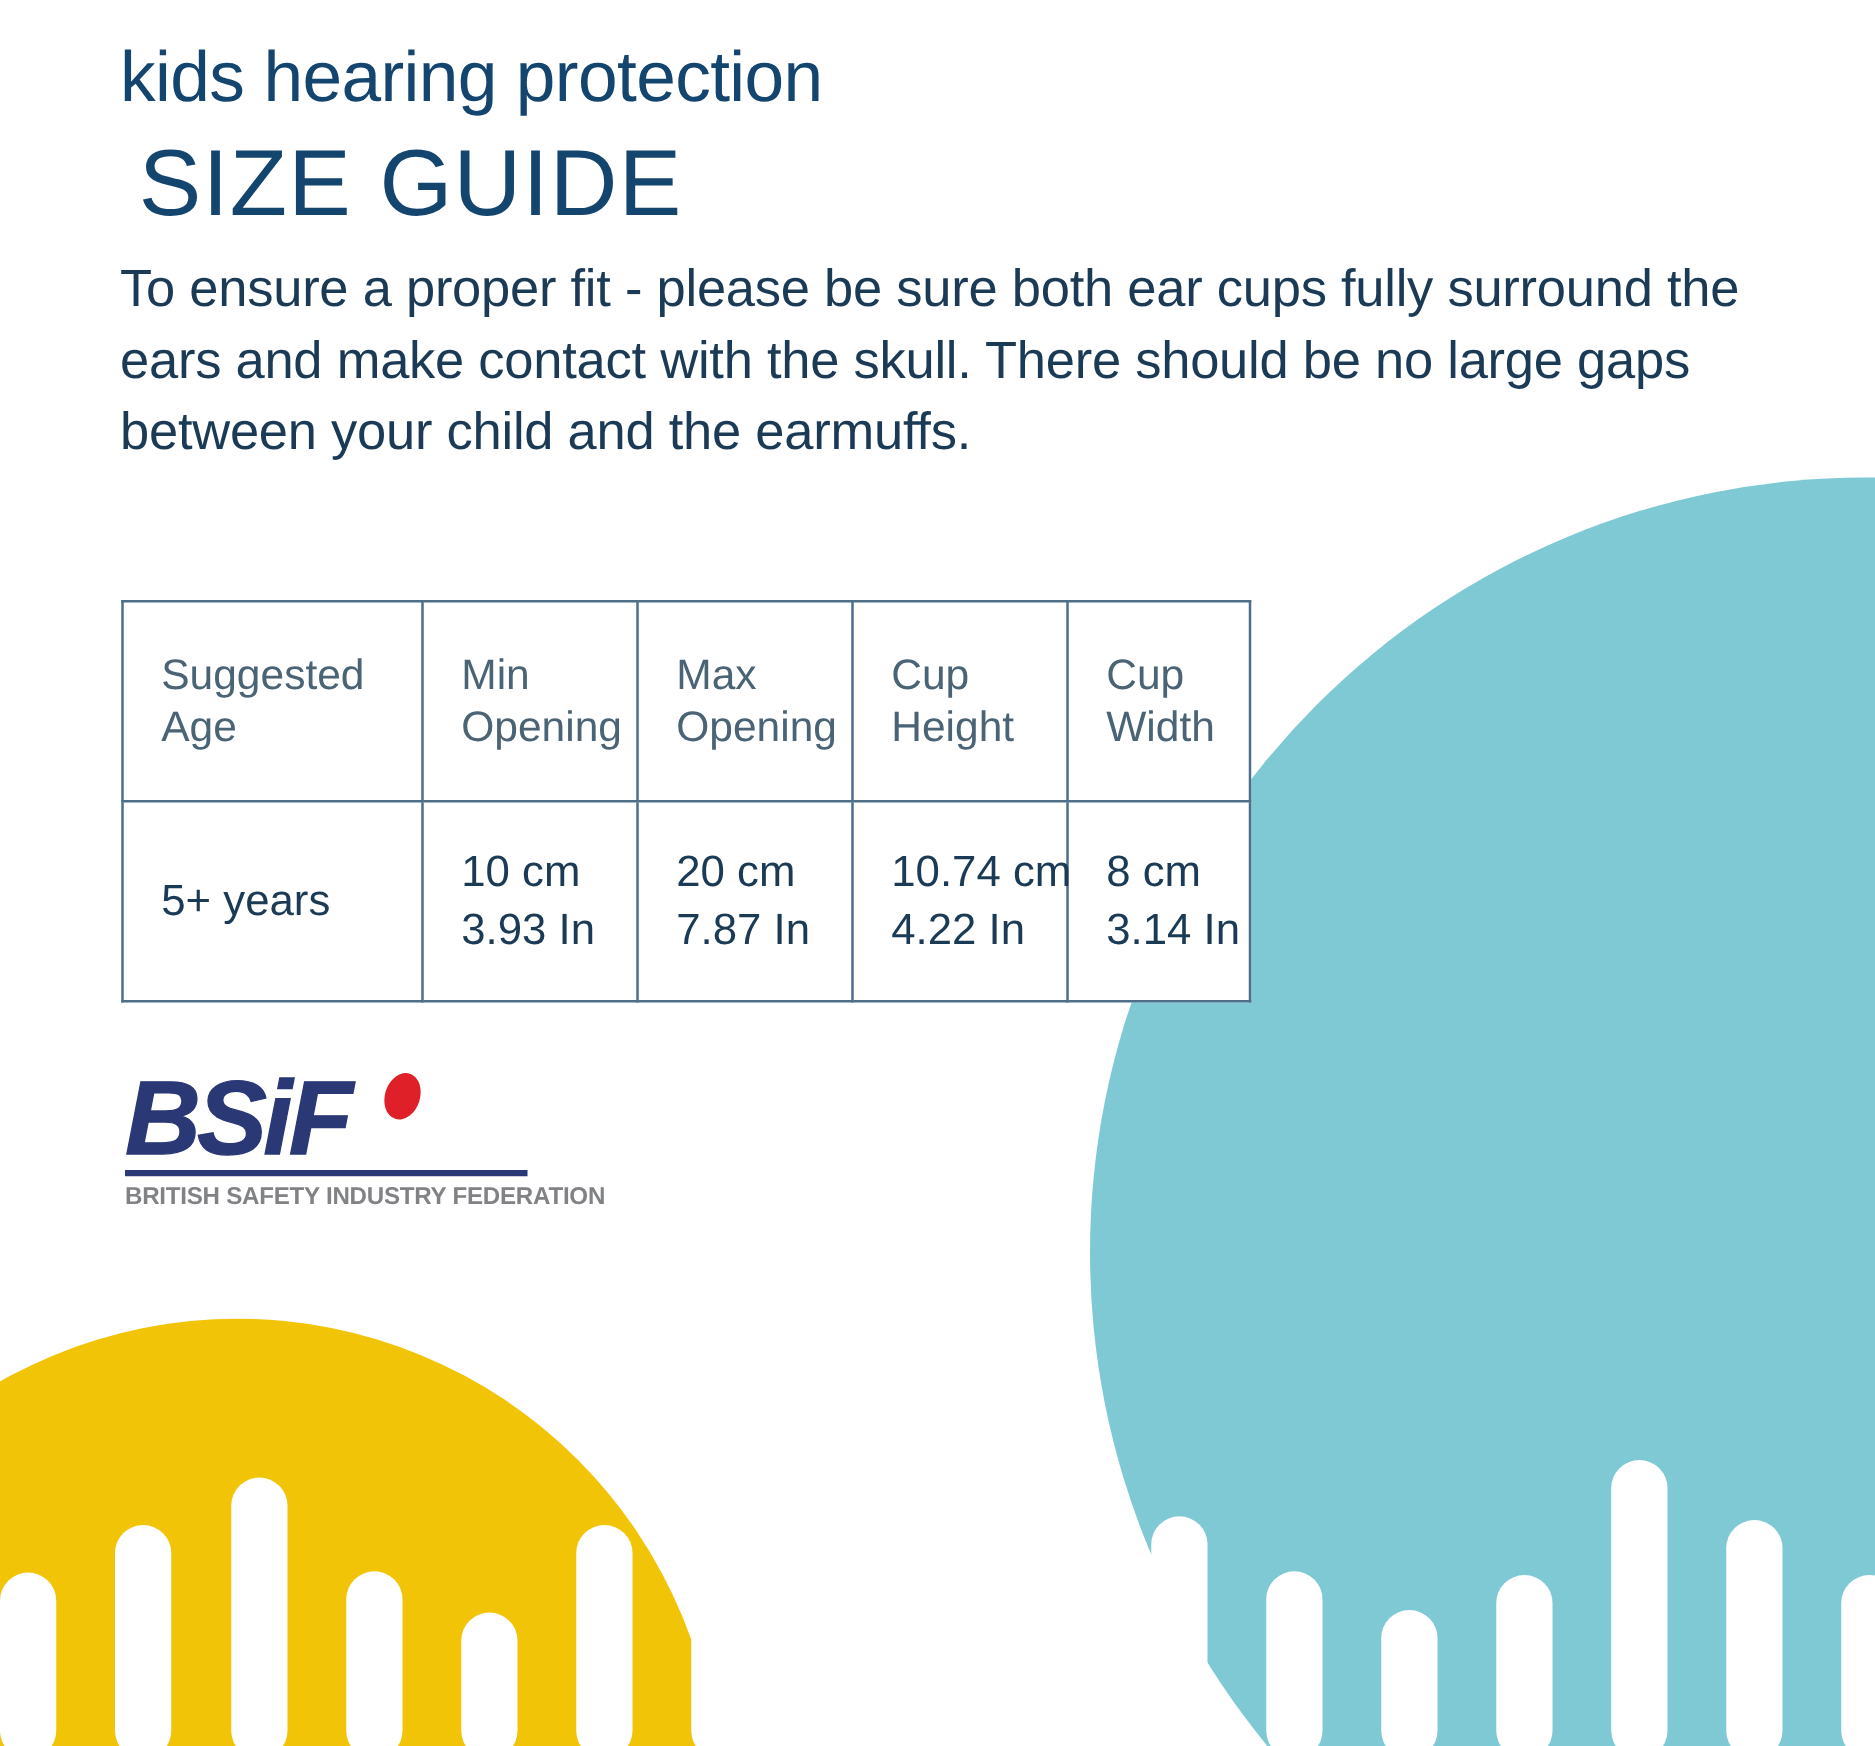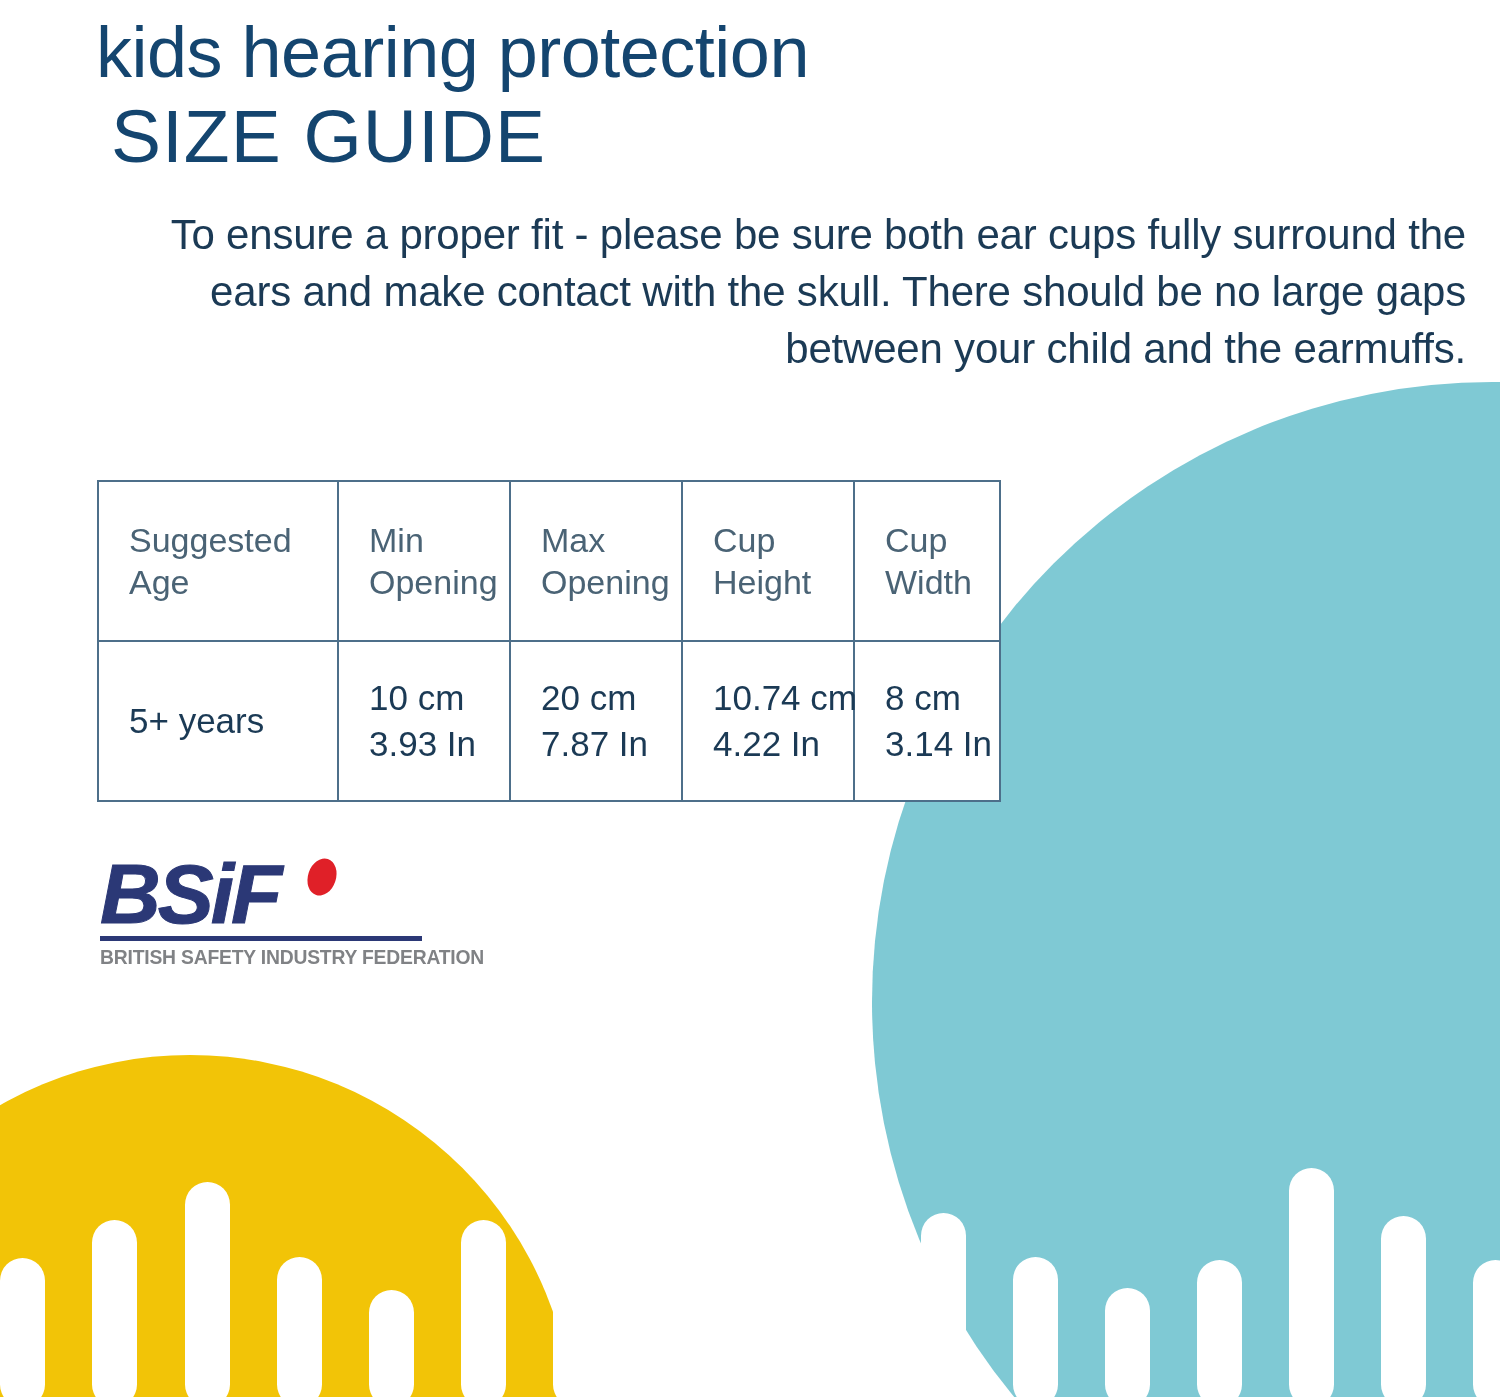--- a/index.html
+++ b/index.html
@@ -42,42 +42,41 @@
   .title-line1,
   .title-line2 {
     color: #14456f;
     font-family: "Liberation Sans", sans-serif;
     font-weight: 400;
     letter-spacing: -0.5px;
     white-space: nowrap;
   }
 
   .title-line1 {
-    font-size: 72px;
+    font-size: 57px;
     line-height: 84px;
-    padding-top: 10px;
+    padding-top: 20px;
   }
 
   .title-line2 {
     font-size: 75px;
     line-height: 84px;
     letter-spacing: 1px;
     margin-left: 15px;
   }
 
   .intro-paragraph {
-    margin-top: 28px;
+    margin-top: 14px;
     width: 1370px;
     color: #1b3a55;
     font-family: "Liberation Sans", sans-serif;
     font-weight: 400;
     font-size: 42px;
     line-height: 57px;
     letter-spacing: -0.2px;
-    text-align: right;
   }
 
   
   .size-table-wrap {
     position: absolute;
     left: 97px;
     top: 480px;
     width: 902px;
     z-index: 10;
     background: #ffffff;

